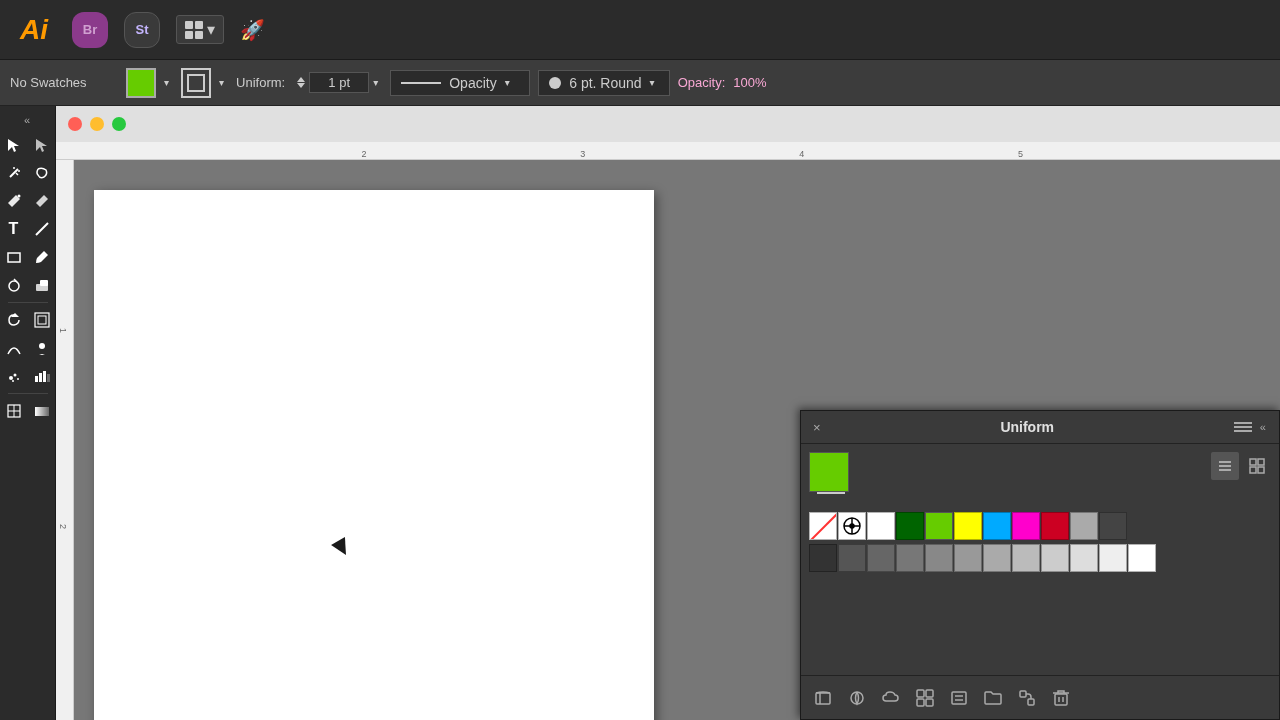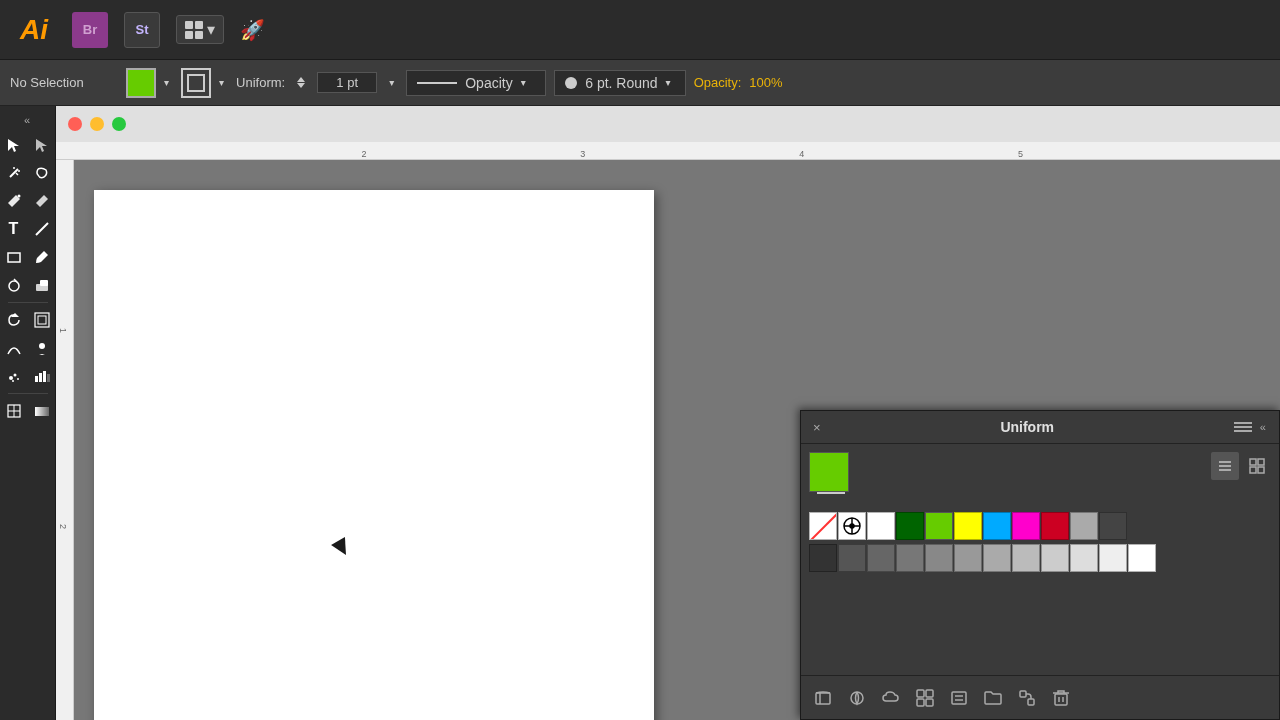--- a/index.html
+++ b/index.html
@@ -27,21 +27,21 @@
     }
 
     .app-icon {
       width: 36px;
       height: 36px;
       display: flex;
       align-items: center;
       justify-content: center;
       font-size: 13px;
       font-weight: bold;
-      border-radius: 3px;
+      border-radius: 12px;
       color: white;
     }
 
     .br-icon { background: #8B3A8B; color: #d0a0d0; }
     .st-icon { background: #3a3a3a; border: 1px solid #555; color: #c4b5fd; }
 
     .workspace-btn {
       display: flex;
       align-items: center;
       gap: 4px;
@@ -125,21 +125,21 @@
 
     .stroke-label {
       color: #ccc;
       font-size: 13px;
       margin-right: 4px;
     }
 
     .stroke-value-group {
       display: flex;
       align-items: center;
-      gap: 12px;
+      gap: 4px;
     }
 
     .spinner-btn {
       display: flex;
       flex-direction: column;
       gap: 1px;
       cursor: pointer;
     }
     .spinner-btn span {
       display: block;
@@ -200,21 +200,21 @@
     }
 
     .round-dot {
       width: 12px;
       height: 12px;
       background: #ccc;
       border-radius: 50%;
     }
 
     .opacity-label {
-      color: #eab308;
+      color: #f9a8d4;
       font-size: 13px;
     }
 
     
     #main {
       display: flex;
       width: 100%;
       height: calc(720px - 106px);
       position: relative;
     }
@@ -544,21 +544,21 @@
         <span></span>
         <span></span>
         <span></span>
     </div>
     <span>▾</span>
   </div>
   <div class="rocket-icon">🚀</div>
 </div>
 
 <div id="optionsbar">
-  <span class="no-selection">No Selection</span>
+  <span class="no-selection">No Swatches</span>
 
   <div class="color-fill"></div>
   <span class="dropdown-arrow">▾</span>
 
   <div class="stroke-box">
     <div class="stroke-box-inner"></div>
   </div>
   <span class="dropdown-arrow">▾</span>
 
   <span class="stroke-label">Uniform:</span>

